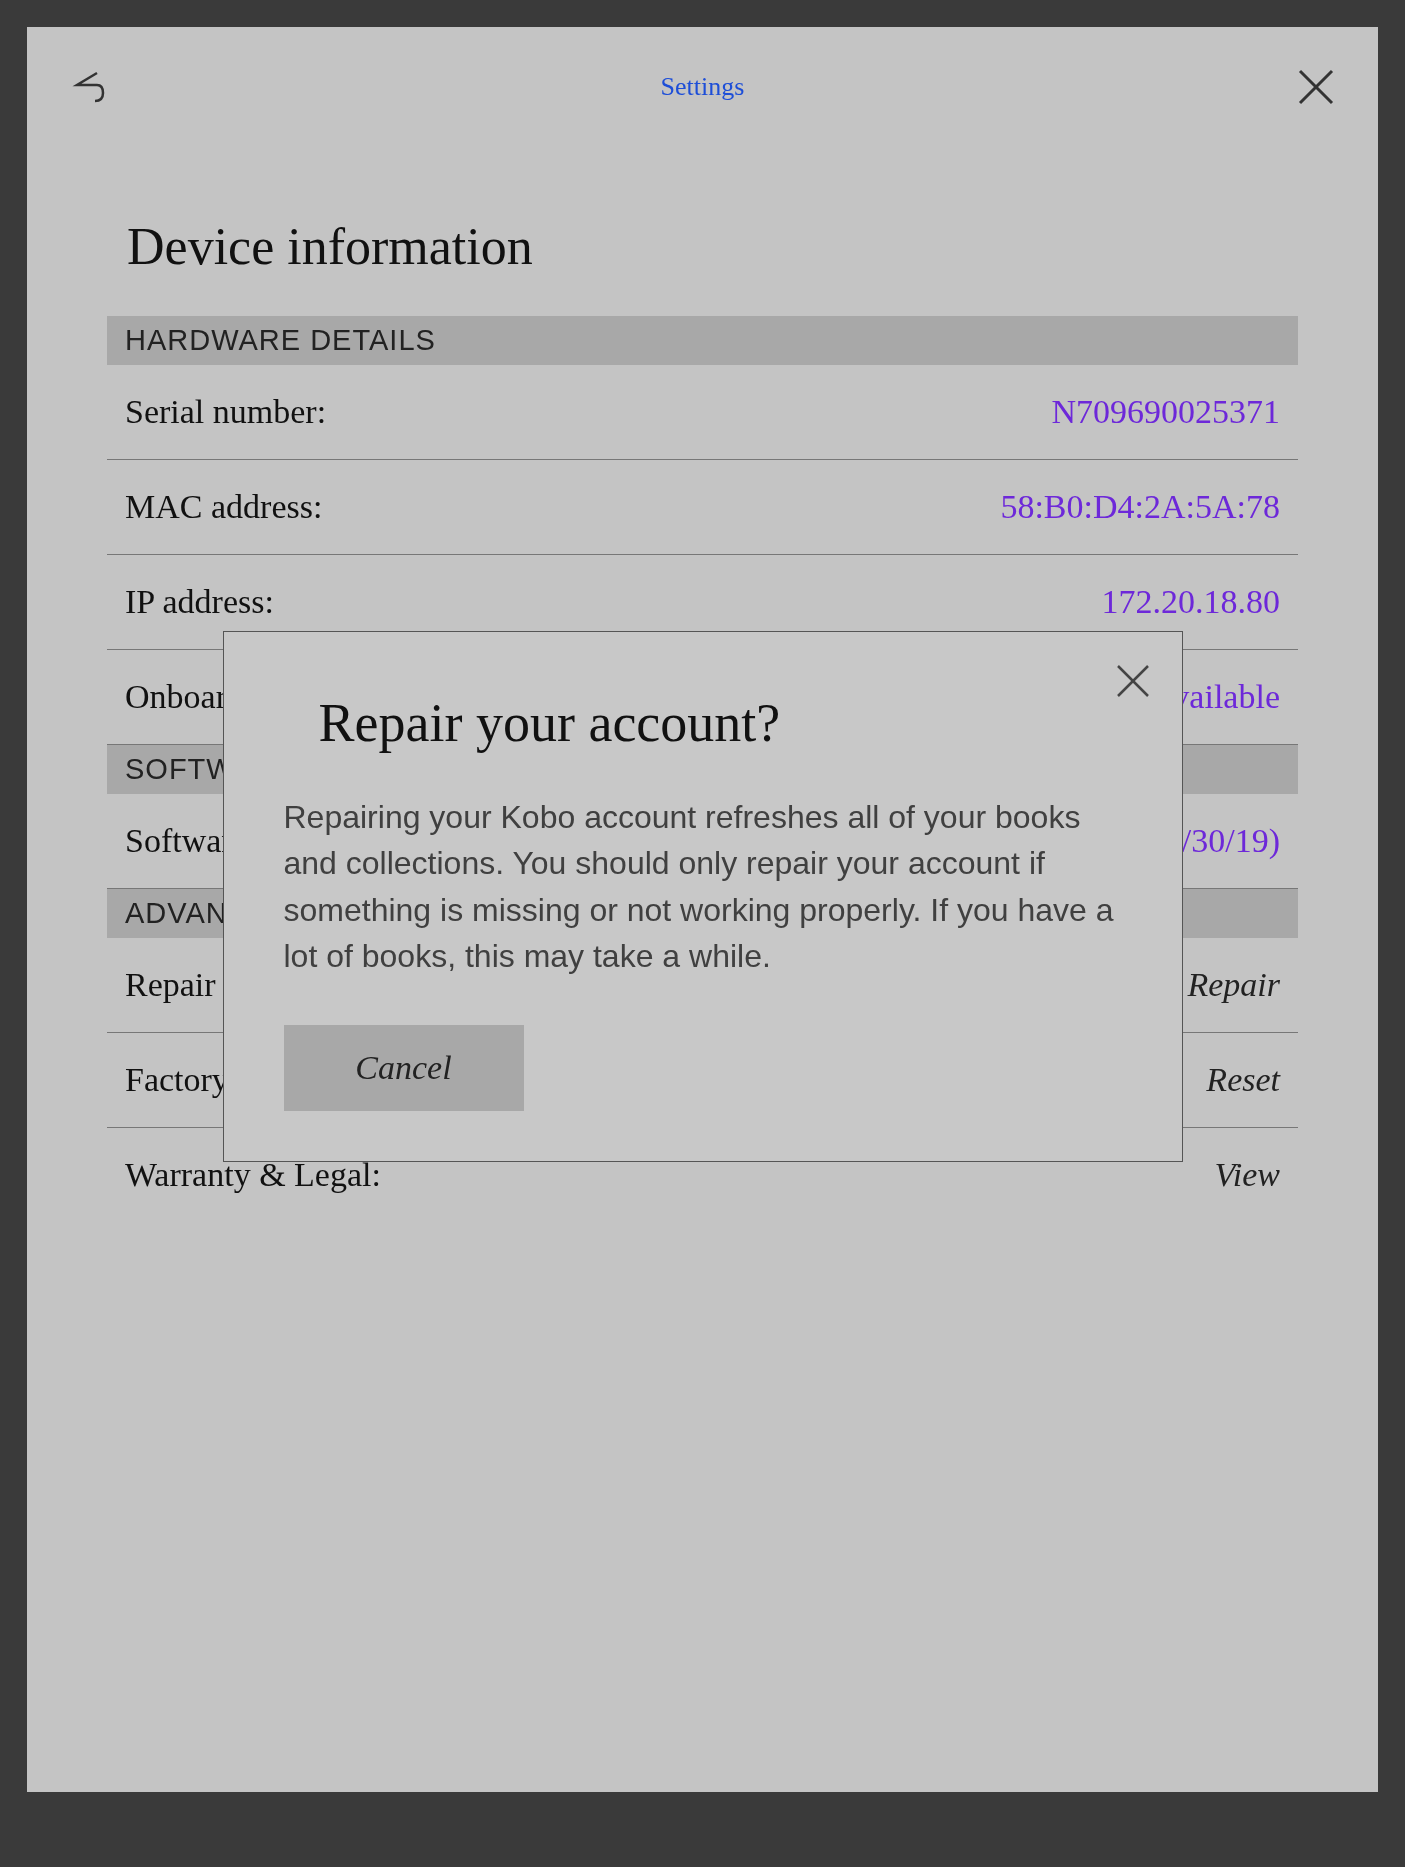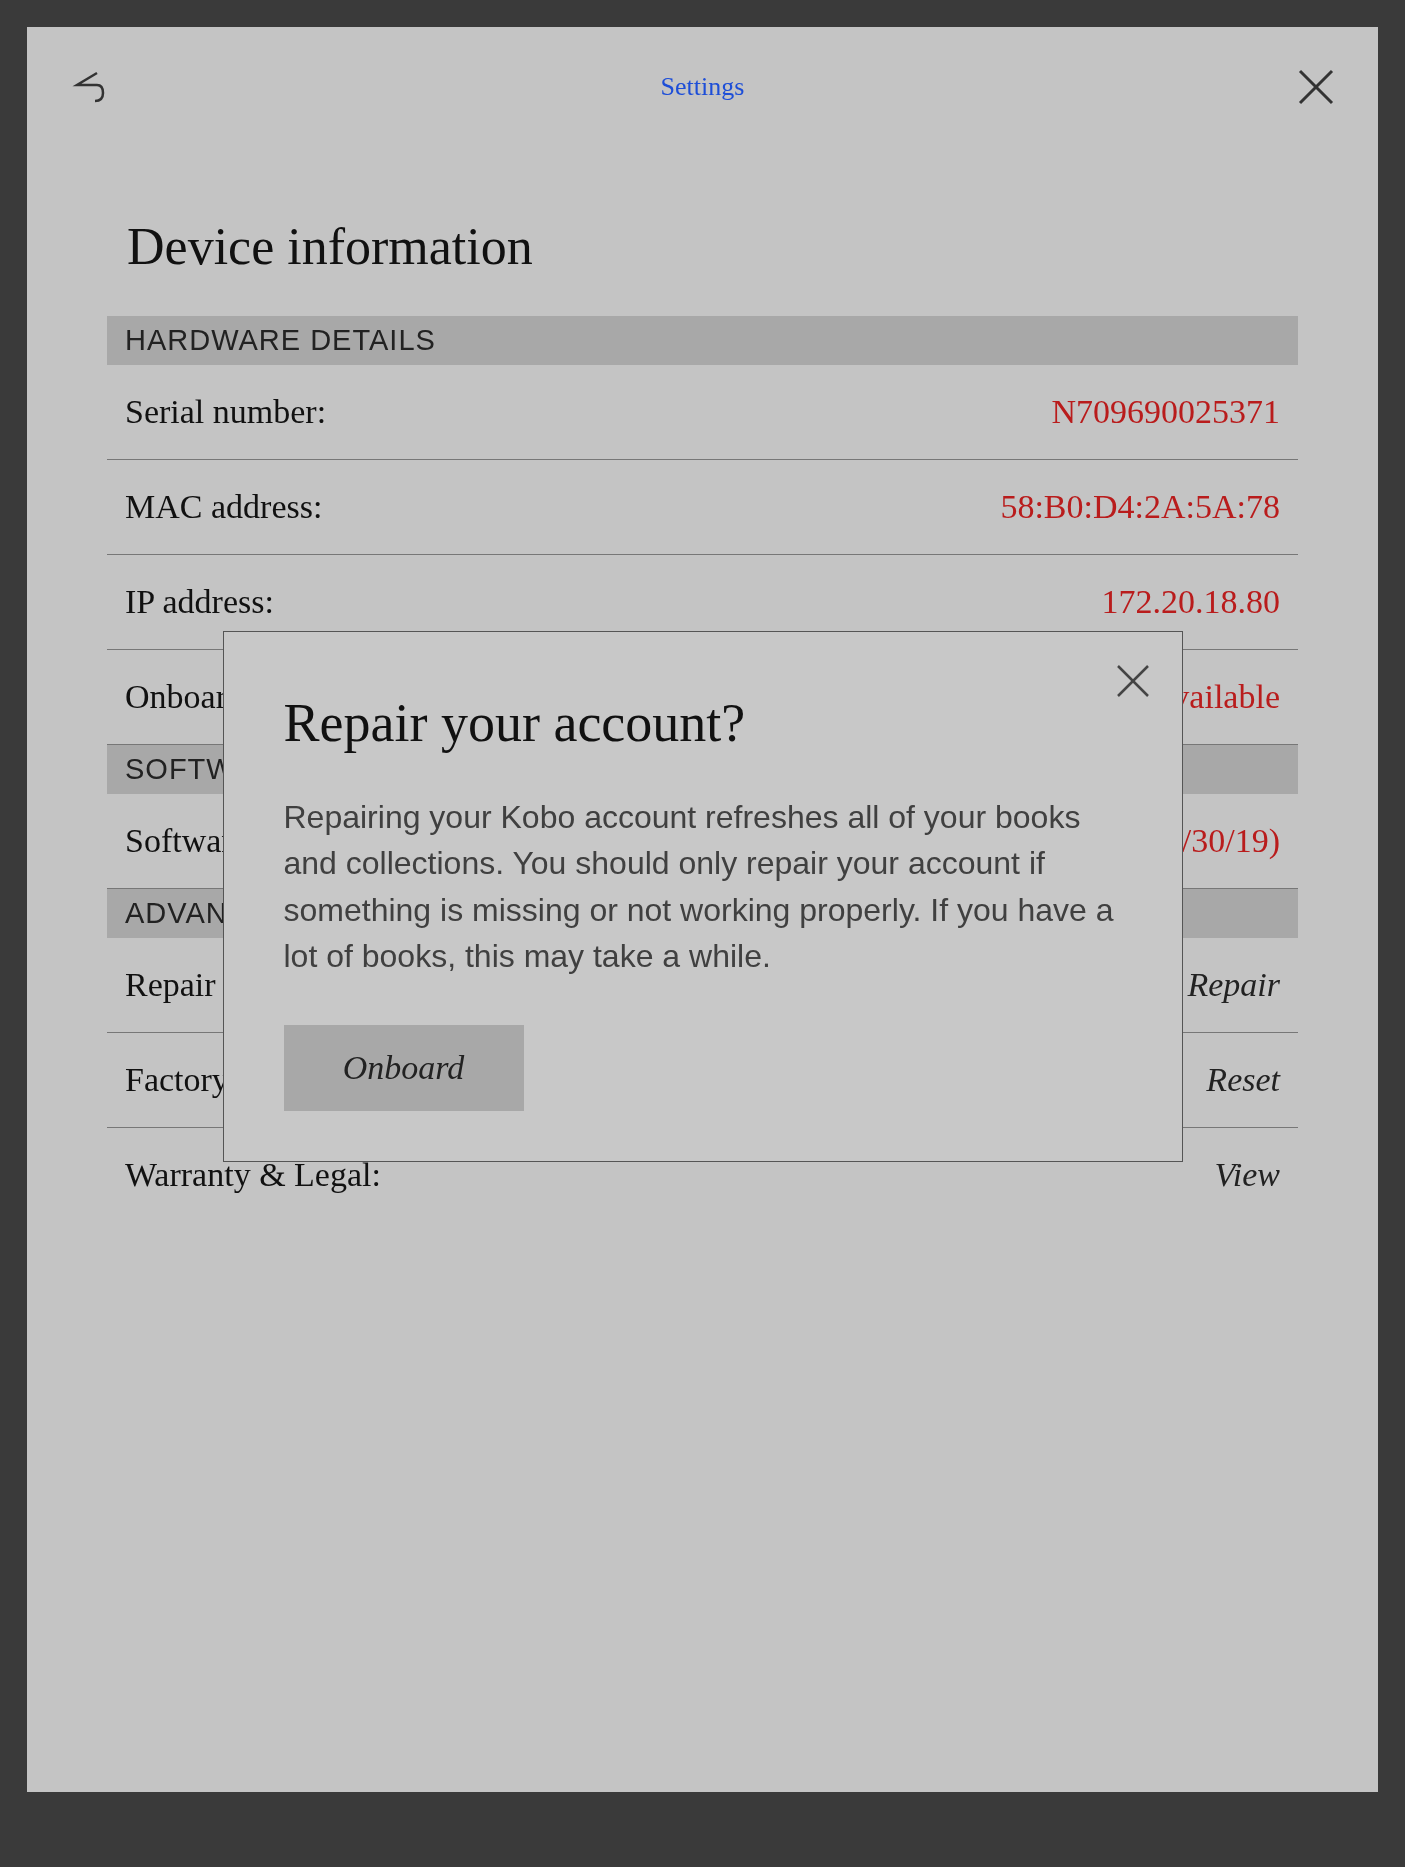--- a/index.html
+++ b/index.html
@@ -64,21 +64,21 @@
       padding: 28px 18px;
       border-bottom: 1px solid #777;
       font-size: 34px;
       color: #111;
     }
     .row .action {
       font-style: italic;
       color: #222;
     }
     .row .value {
-      color:#b91c1c;
+      color:#6d28d9;
     }
     .modal-overlay {
       position: absolute;
       inset: 0;
       display: flex;
       align-items: flex-start;
       justify-content: center;
     }
     .modal {
       background: #c8c8c8;
@@ -96,20 +96,21 @@
       width: 38px;
       height: 38px;
       cursor: pointer;
       color:#444;
     }
     .modal-title {
       font-size: 54px;
       font-weight: 400;
       color: #111;
       margin-bottom: 40px;
+      margin-left: 35px;
     }
     .modal-body {
       font-family: Arial, Helvetica, sans-serif;
       font-size: 32px;
       line-height: 1.45;
       color: #404040;
       margin-bottom: 45px;
     }
     .modal-buttons {
       display: flex;
@@ -223,21 +224,21 @@
     <div class="modal">
       <div class="modal-close">
         <svg viewBox="0 0 38 38" stroke="#444" stroke-width="2.5" fill="none">
           <line x1="4" y1="4" x2="34" y2="34"></line>
           <line x1="34" y1="4" x2="4" y2="34"></line>
         </svg>
       </div>
       <div class="modal-title">Repair your account?</div>
       <div class="modal-body">Repairing your Kobo account refreshes all of your books and collections. You should only repair your account if something is missing or not working properly. If you have a lot of books, this may take a while.</div>
       <div class="modal-buttons">
-        <div class="btn btn-cancel">Onboard</div>
+        <div class="btn btn-cancel">Cancel</div>
       </div>
     </div>
   </div>
 </div>
 
 <div class="lowframe">
   <div class="lowframe-inner"></div>
 </div>
 
 </body></html>

